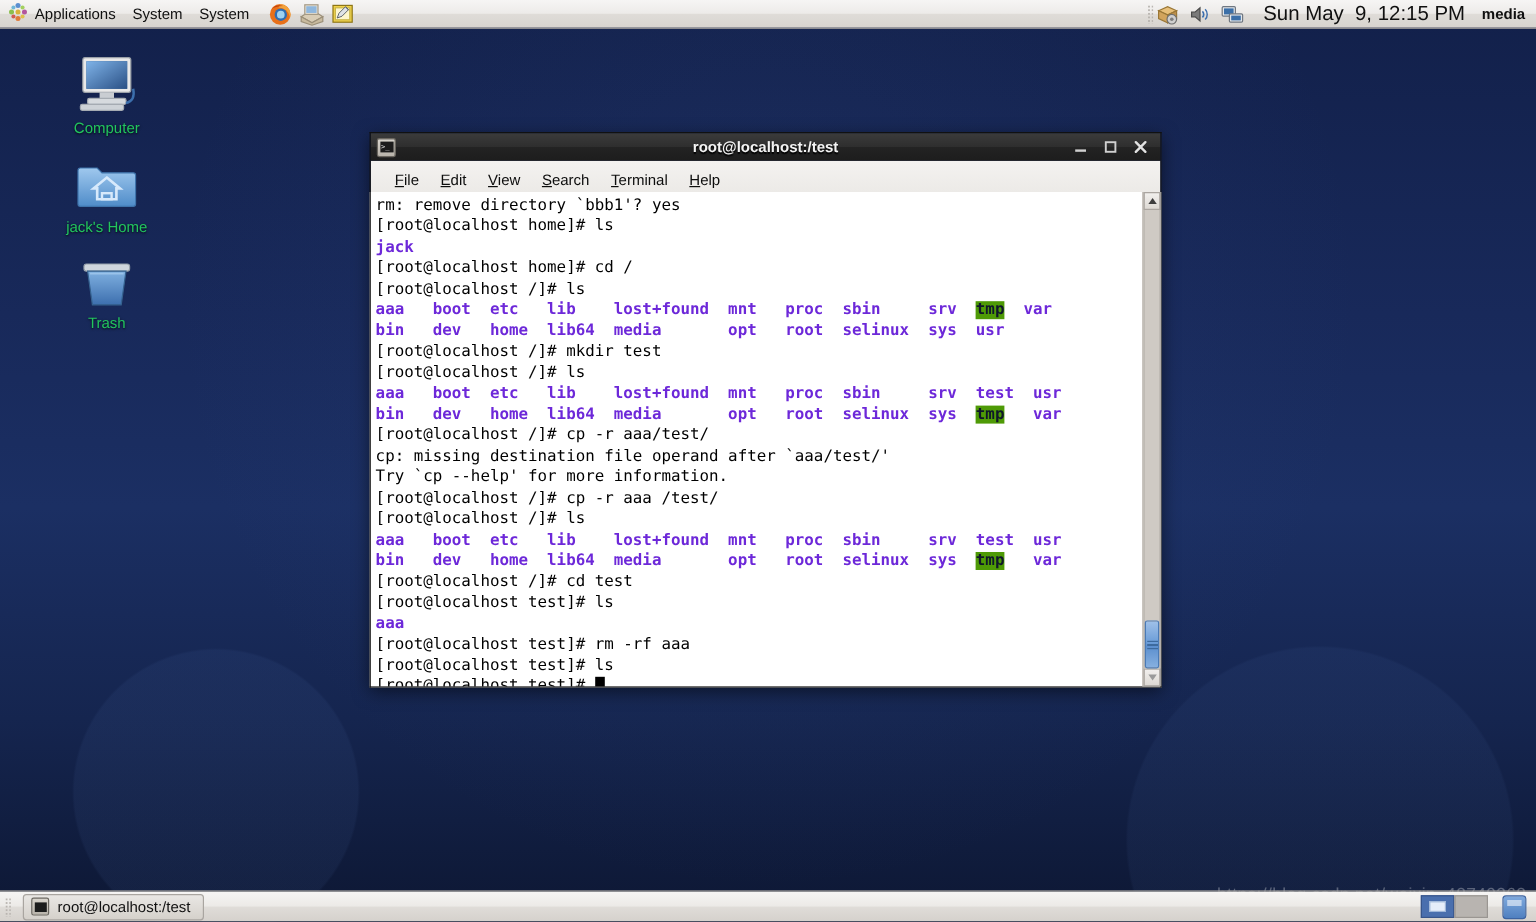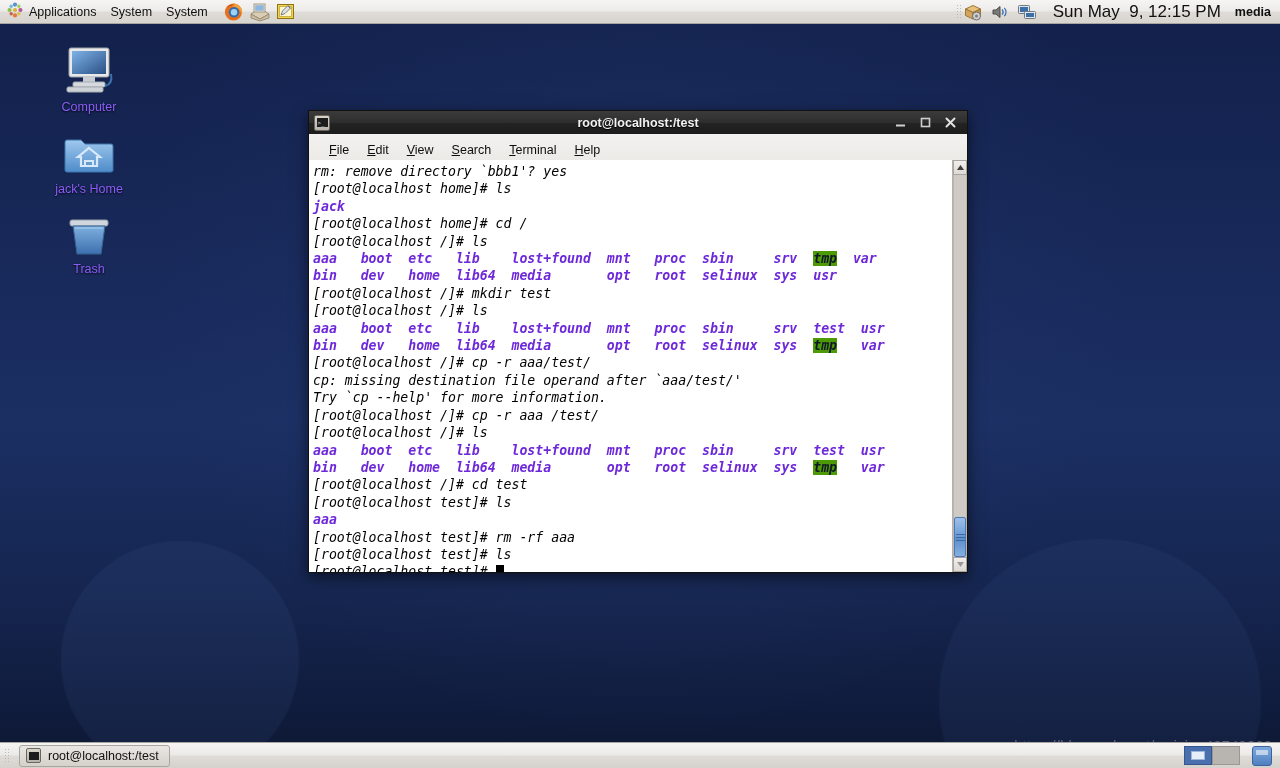--- a/index.html
+++ b/index.html
@@ -44,21 +44,21 @@
   .grip {
     width: 5px; height: 16px; margin-left: 4px; margin-right: 2px;
     background-image: radial-gradient(#b4b0ab 40%, transparent 41%);
     background-size: 3px 3px;
     opacity: .9;
   }
 
   
   .desk-icon {
     position: absolute; width: 110px; text-align: center;
-    color: #8b5cf6; font-size: 12.5px; cursor: default;
+    color: #22c55e; font-size: 12.5px; cursor: default;
     text-shadow: 0 1px 2px rgba(0,0,0,.85);
   }
   .desk-icon .glyph { height: 52px; display: flex; align-items: flex-end; justify-content: center; }
   .desk-icon .cap { margin-top: 4px; line-height: 15px; }
 
   
   #term-window {
     position: absolute; left: 308px; top: 110px; width: 660px; height: 463px;
     box-shadow: 0 4px 14px rgba(0,0,0,.55);
   }
@@ -107,21 +107,20 @@
     width: 100%; height: 413px;
     background: #ffffff;
     border: 1px solid #111; border-top: none;
     box-sizing: border-box;
     display: flex;
   }
   #term-screen {
     flex: 1 1 auto; position: relative;
     padding: 3px 0 0 4px;
     overflow: hidden;
-    font-style: italic;
   }
   #term-text {
     font-family: "DejaVu Sans Mono", "Liberation Mono", monospace;
     font-size: 13.2px; line-height: 17.4px;
     color: #000000; white-space: pre;
     letter-spacing: 0px;
   }
   #term-text .dir { color: #6d28d9; font-weight: bold; }
   #term-text .tmp { color: #0f172a; font-weight: bold; background: #4e9a06; }
   #term-text .cursor {

